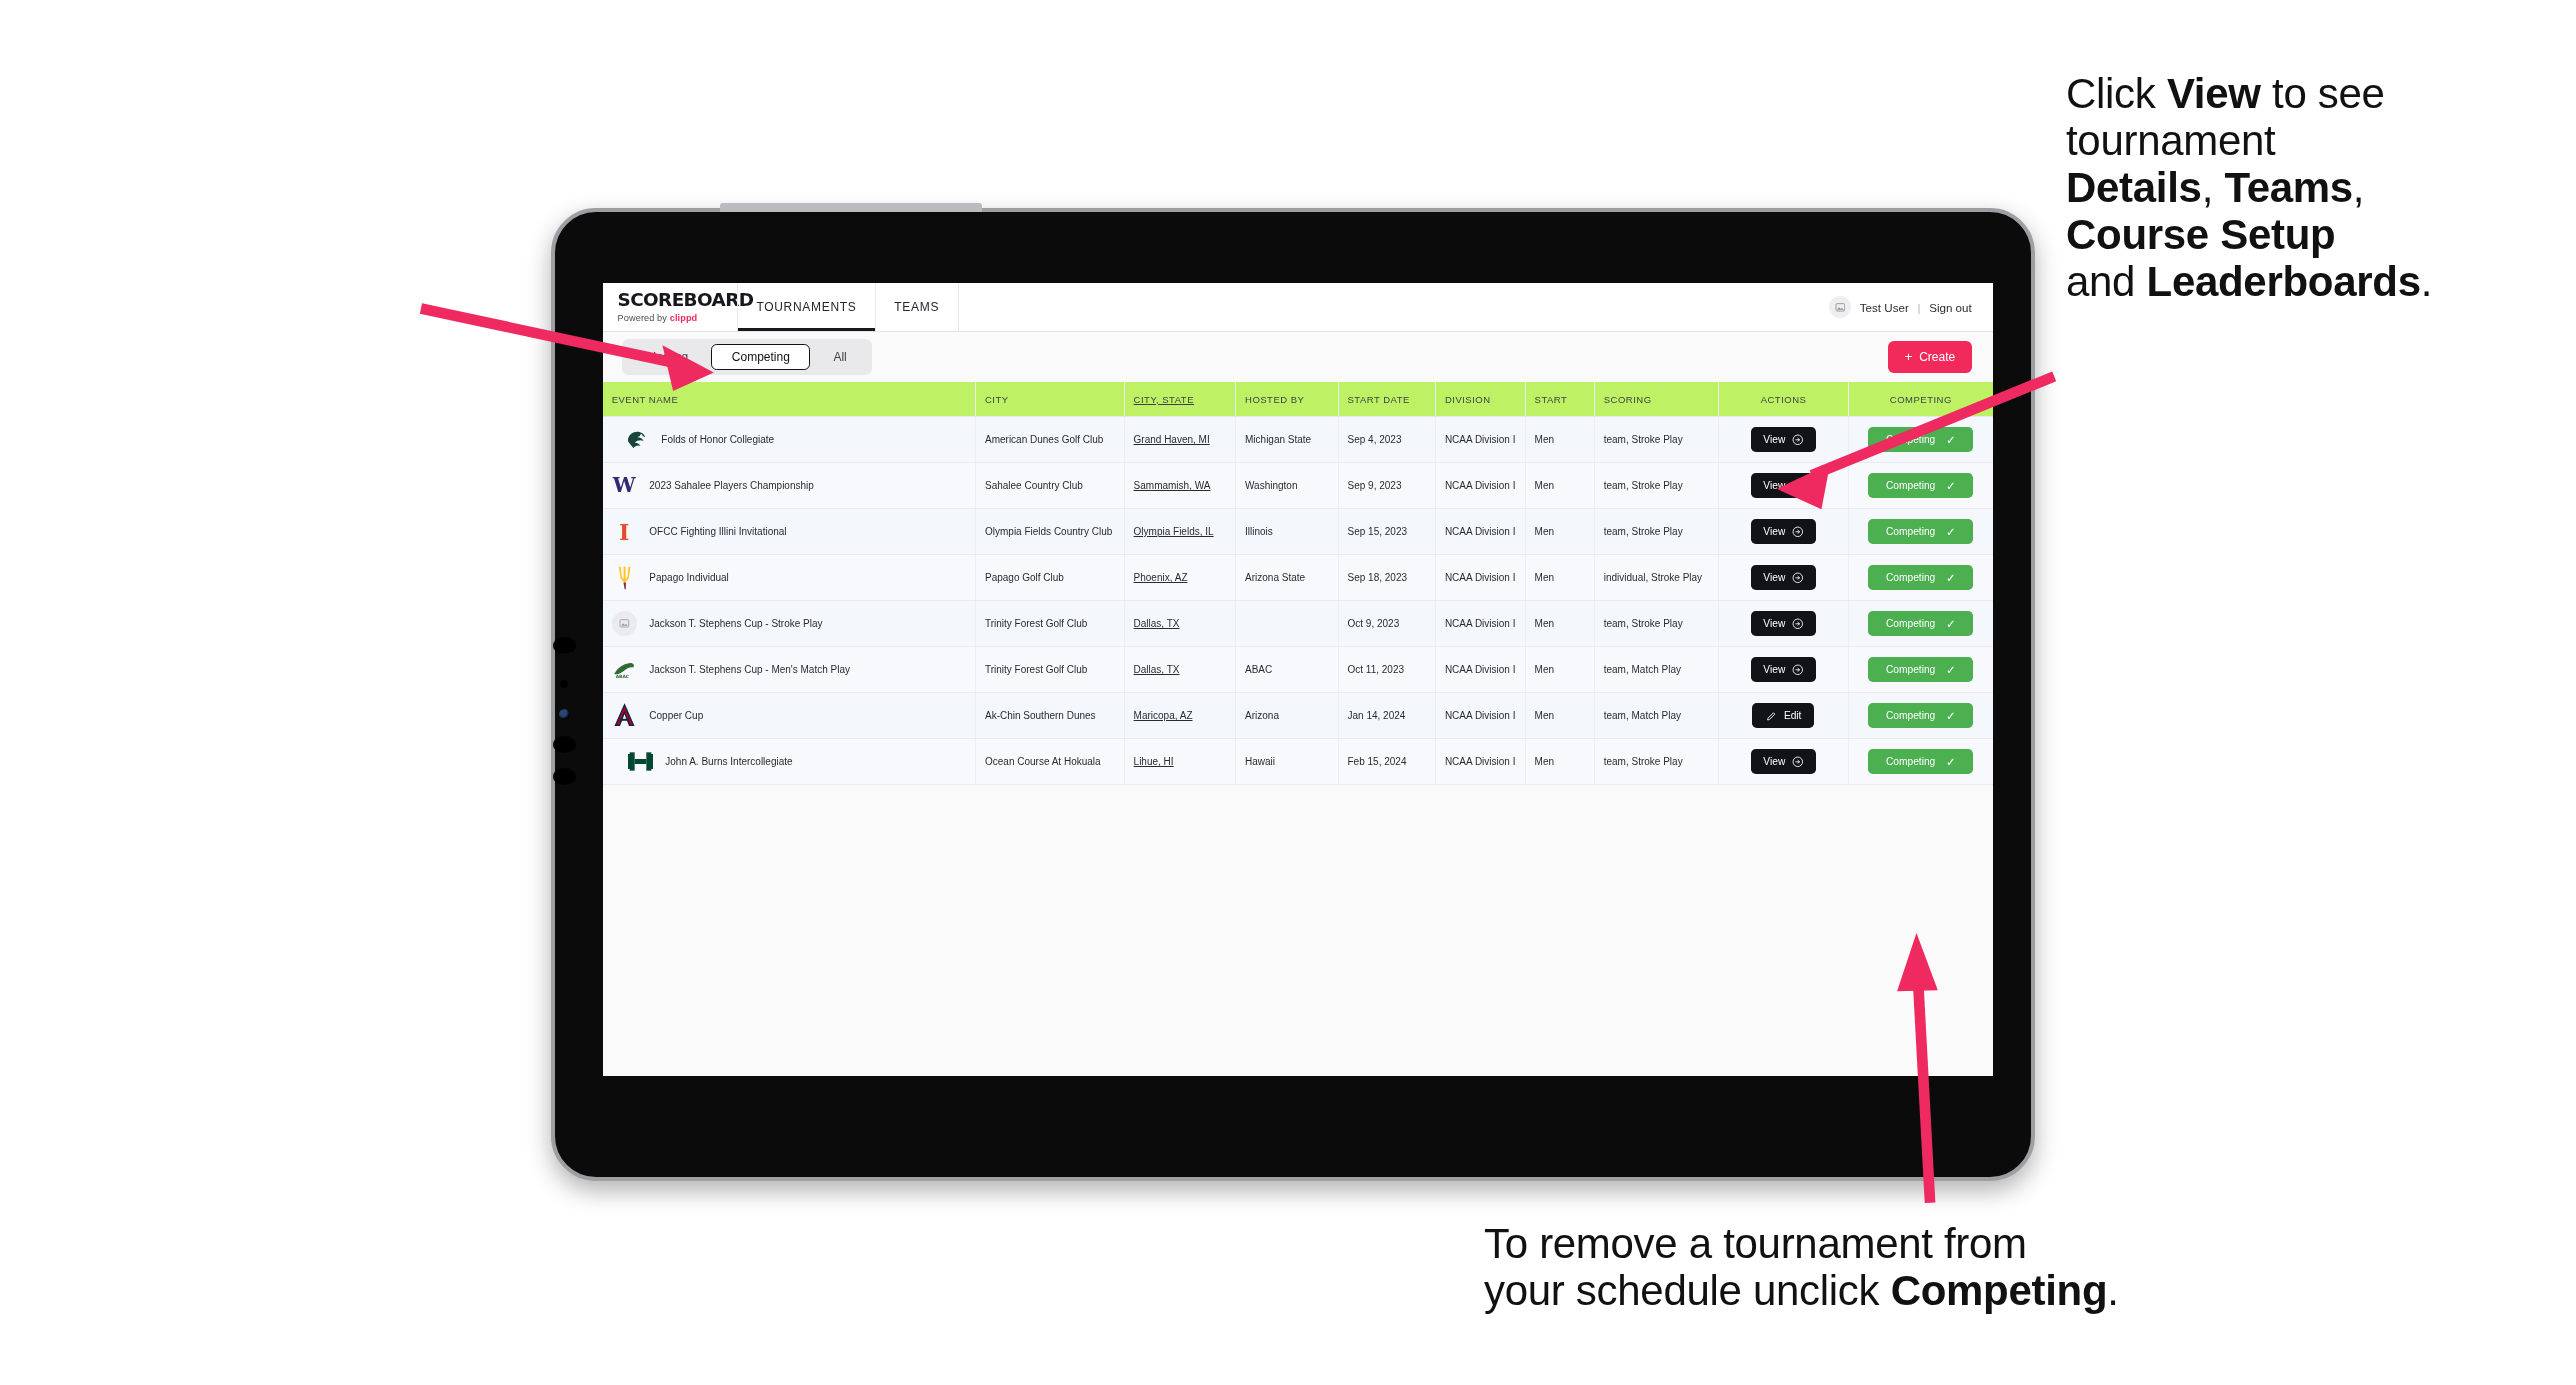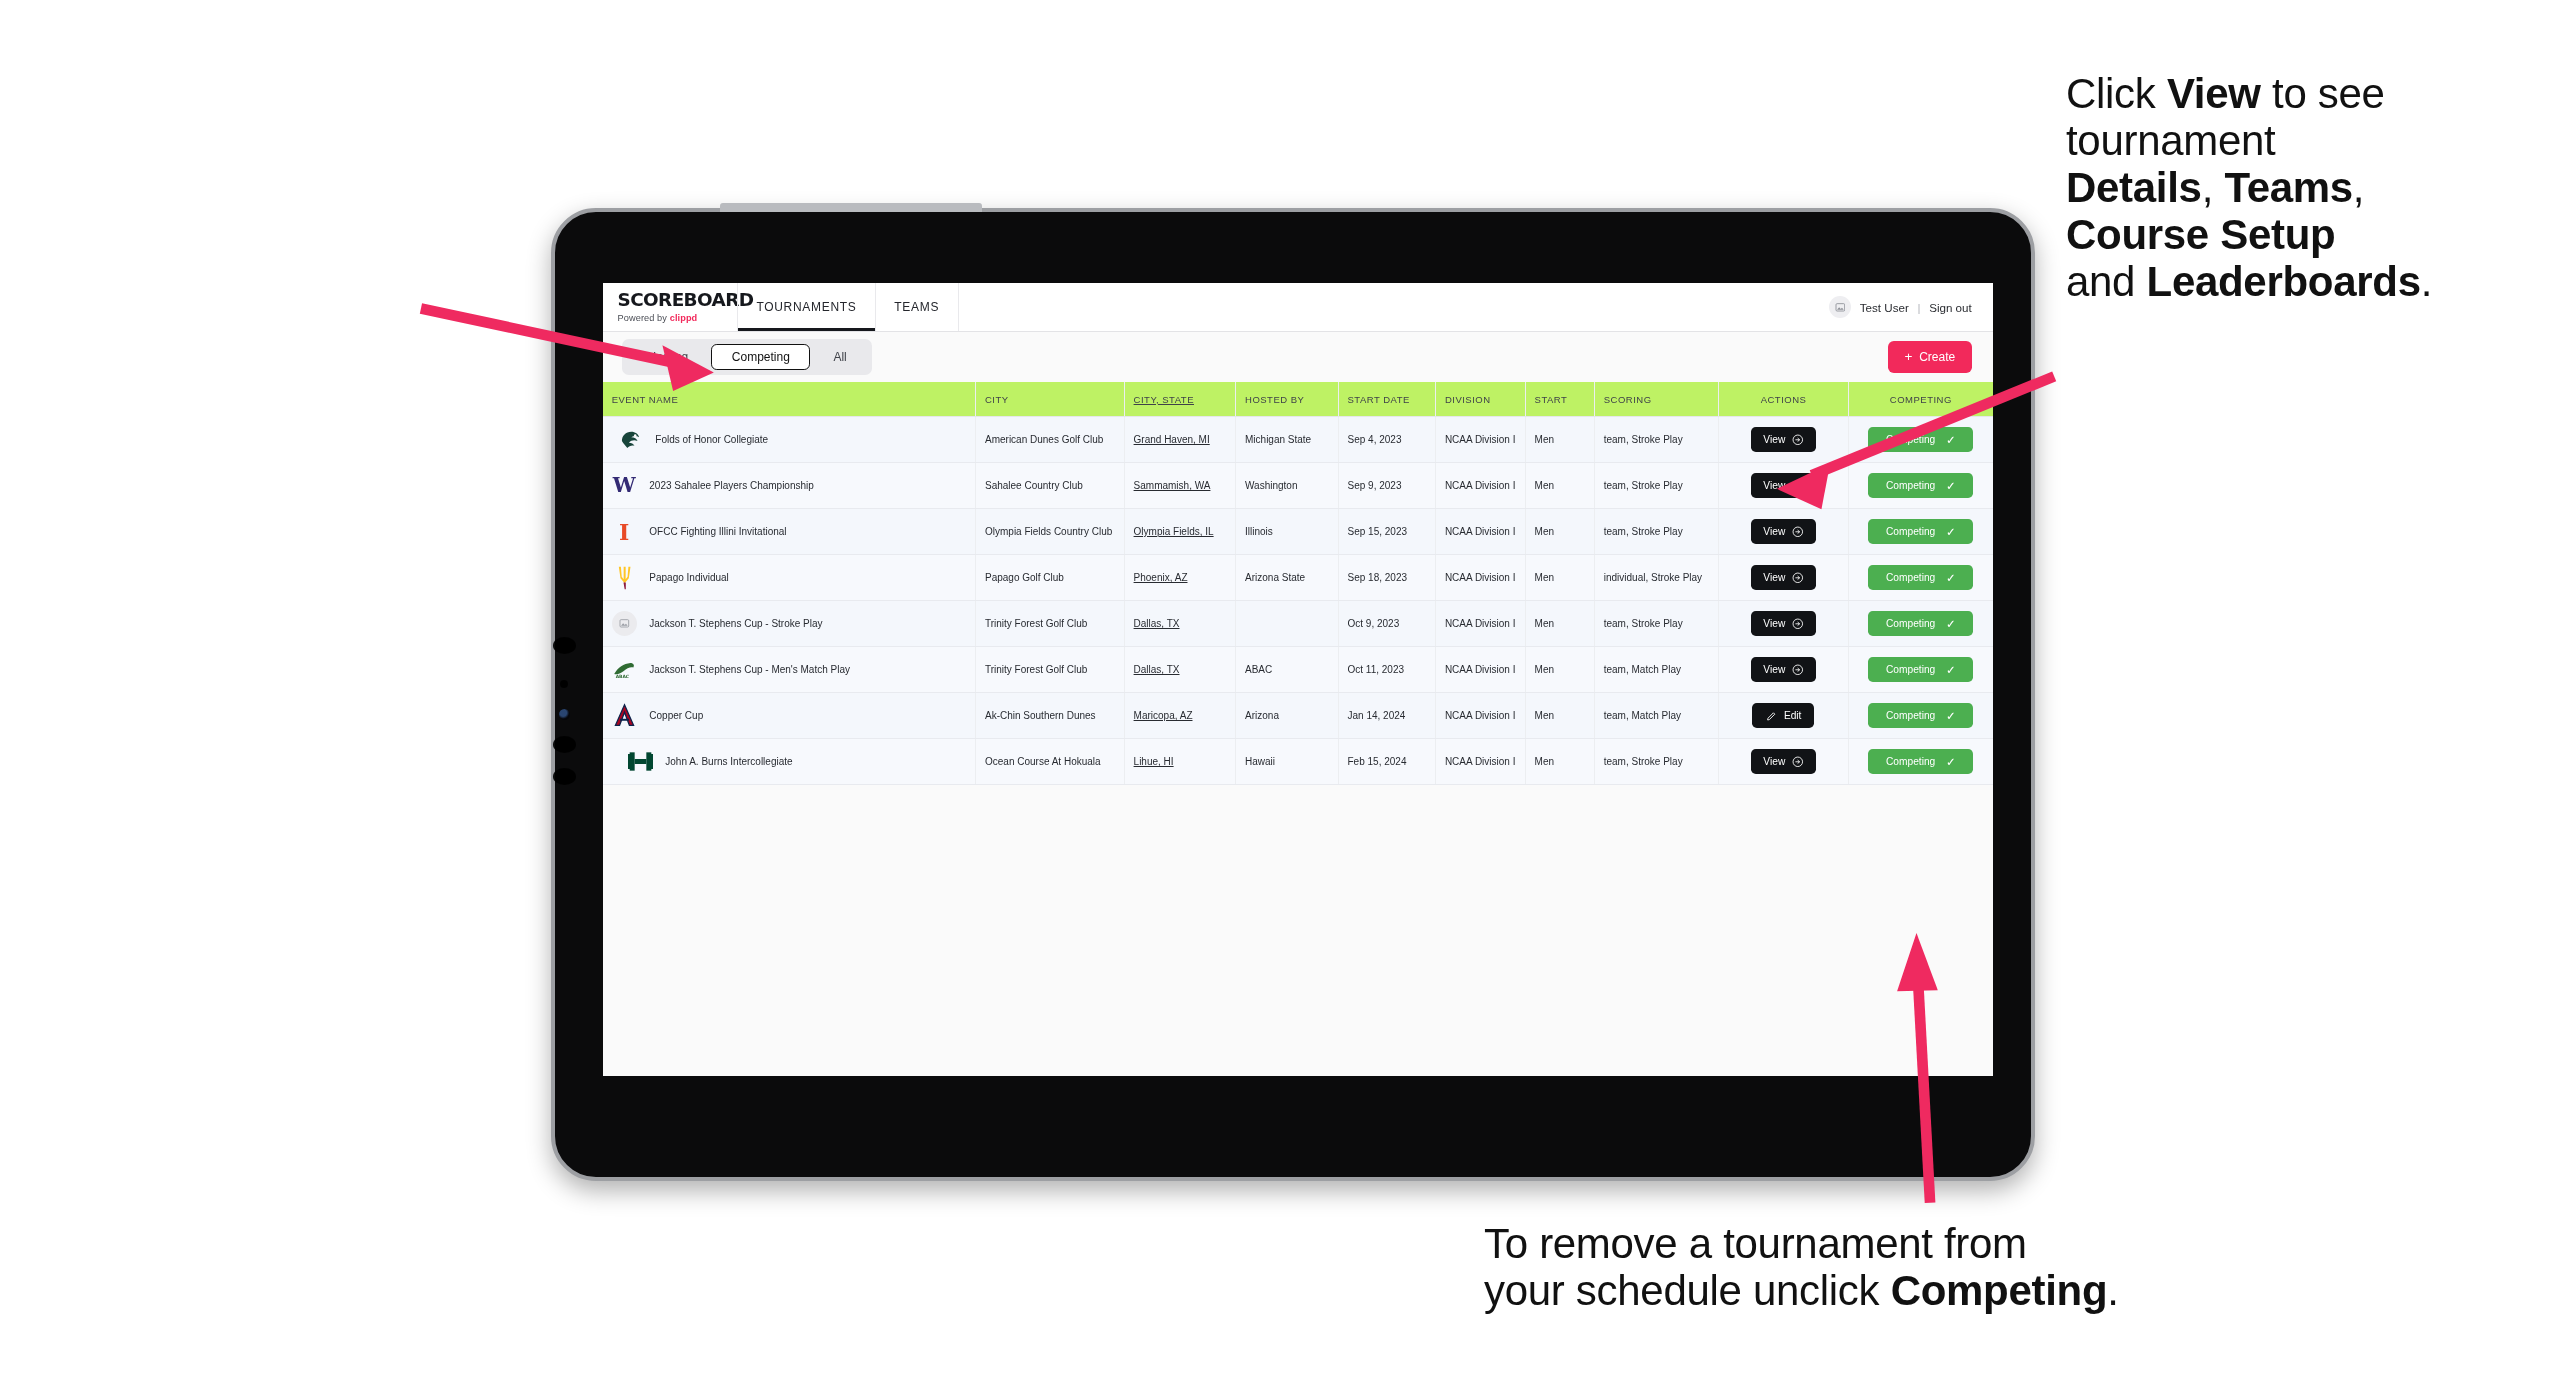--- a/index.html
+++ b/index.html
@@ -270,21 +270,21 @@
               <th class="c-date">START DATE</th>
               <th class="c-div">DIVISION</th>
               <th class="c-gender">START</th>
               <th class="c-scoring">SCORING</th>
               <th class="c-actions">ACTIONS</th>
               <th class="c-compete">COMPETING</th>
             </tr>
           </thead>
           <tbody id="table-body">
               <tr>
-                <td class="c-event" style="padding-left:6px">
+                <td class="c-event" style="padding-left:12px">
                   <div class="evt-cell">
                     <span class="logo">
                       <svg width="25" height="25" viewBox="0 0 32 32">
                         <path d="M5 18c0-7 5-12 12-12 5 0 9 3 10 7-3-2-7-2-10 0 4 0 7 2 8 5-4-2-8-1-11 2 3 0 6 1 7 4-3-1-7 0-9 3-2-3-5-5-7-9z" fill="#18453B"></path>
                         <circle cx="22" cy="11" r="1.6" fill="#fff"></circle>
                       </svg>
                     </span>
                     <span>Folds of Honor Collegiate</span>
                   </div>
                 </td>

